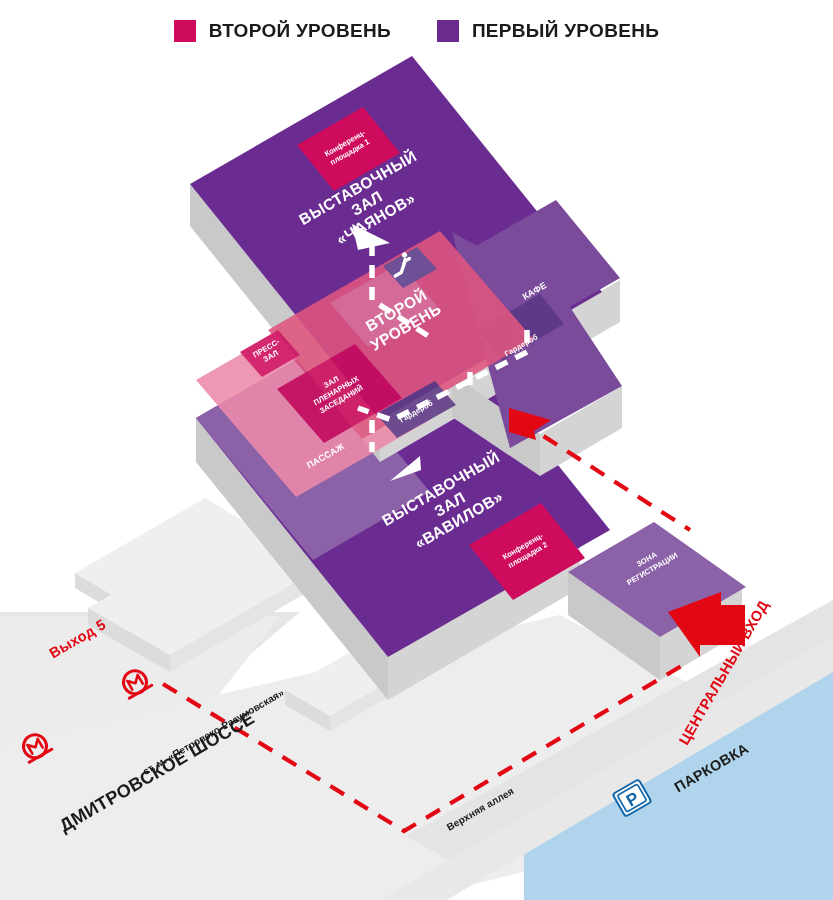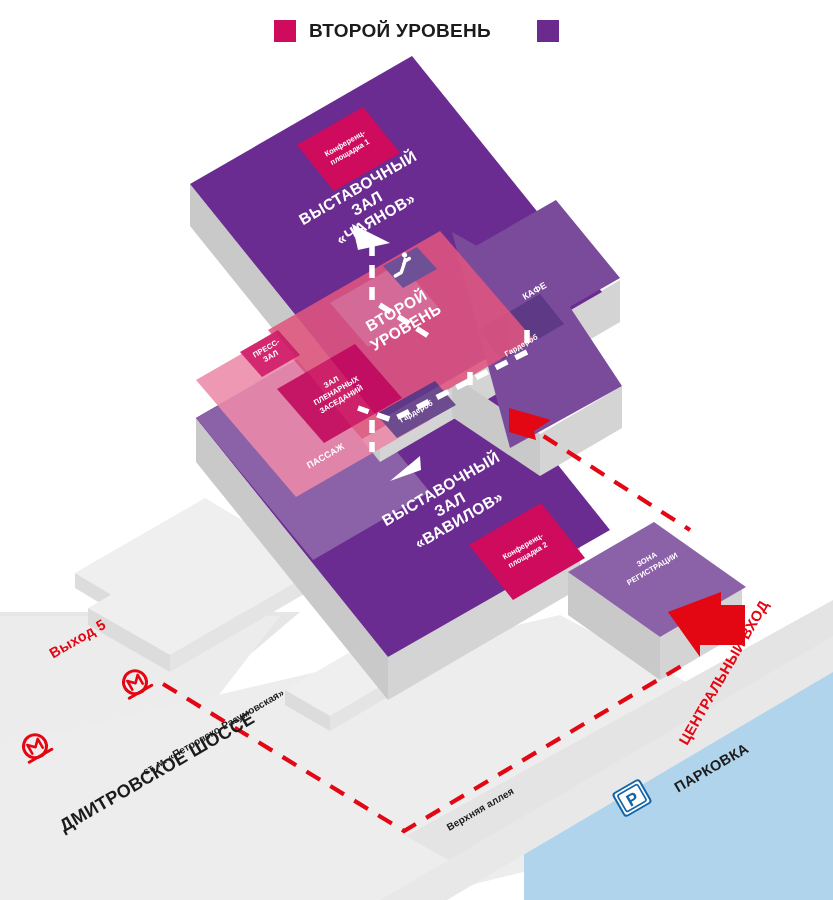--- a/index.html
+++ b/index.html
@@ -35,20 +35,21 @@
 
 <div id="stage">
 
   <div class="legend">
     <div class="legend-item">
       <span class="swatch" style="background: rgb(206, 11, 92);"></span>
       <span class="legend-label">ВТОРОЙ УРОВЕНЬ</span>
     </div>
     <div class="legend-item">
       <span class="swatch" style="background: rgb(106, 42, 142);"></span>
+      <span class="legend-label">ПЕРВЫЙ УРОВЕНЬ</span>
     </div>
   </div>
 
   <svg width="833" height="900" viewBox="0 0 833 900">
     <defs>
       <clipPath id="clipAll">
           <rect x="0" y="0" width="833" height="900"></rect>
         </clipPath>
     </defs>
 

